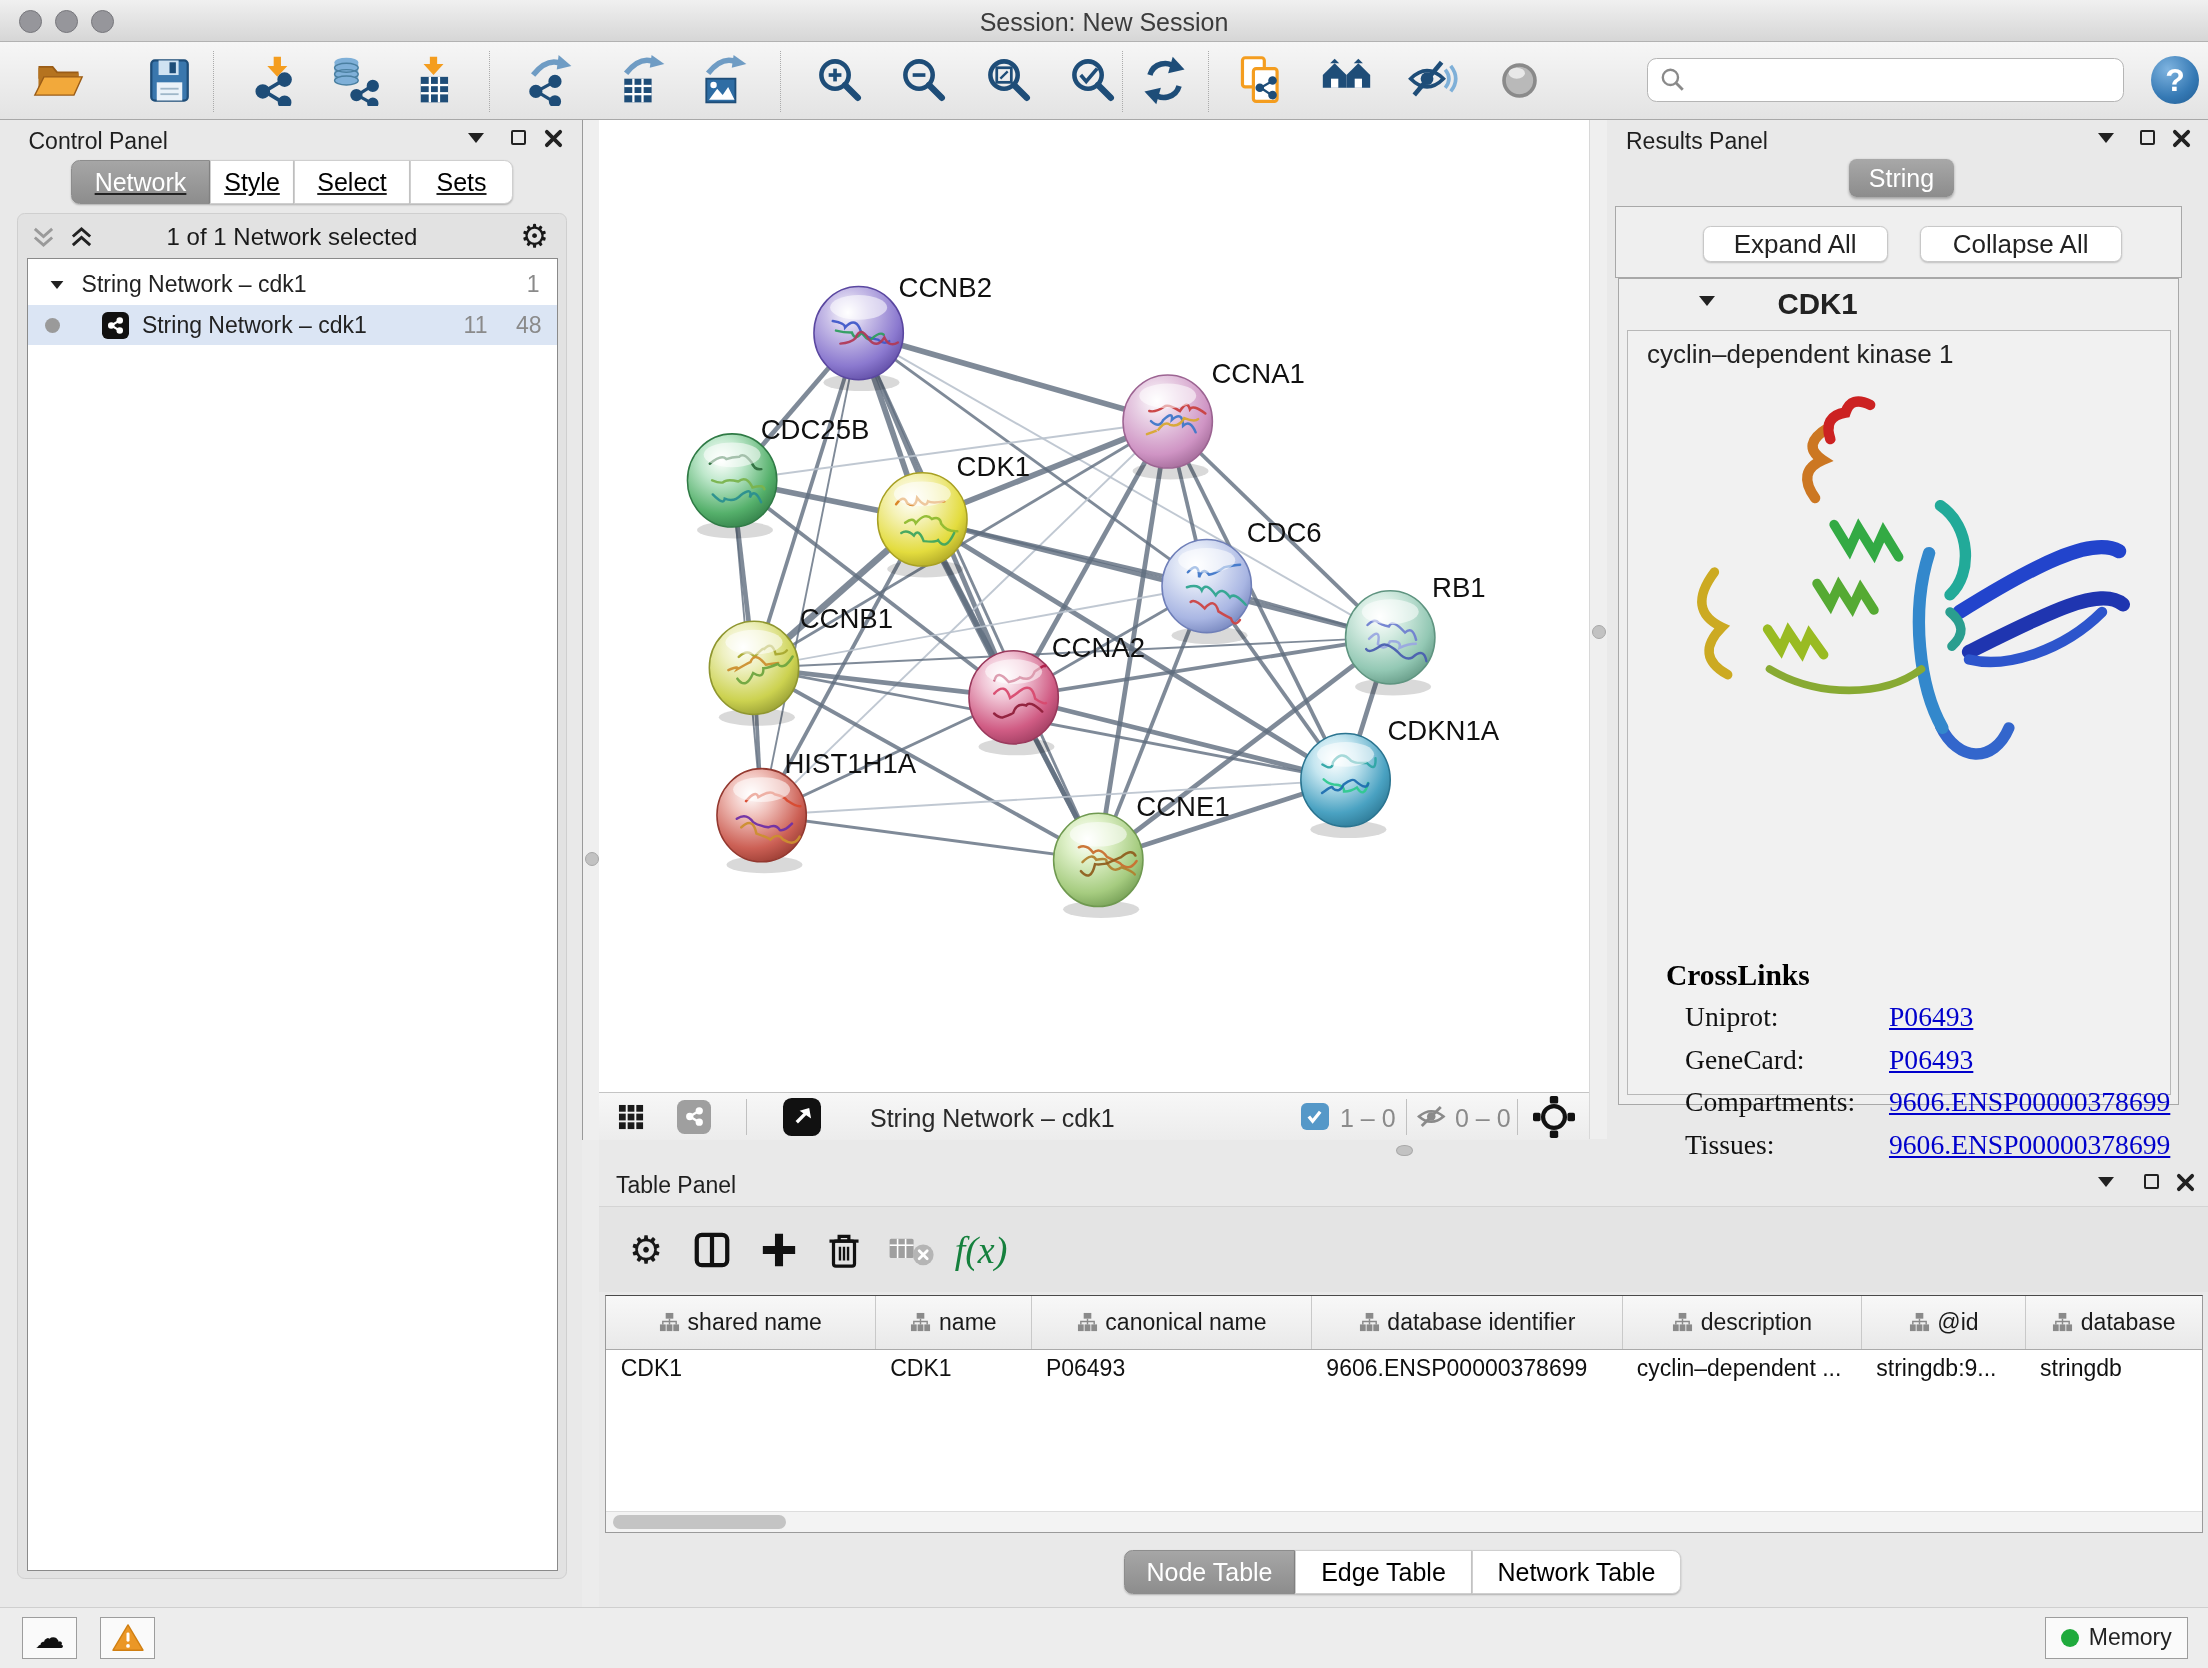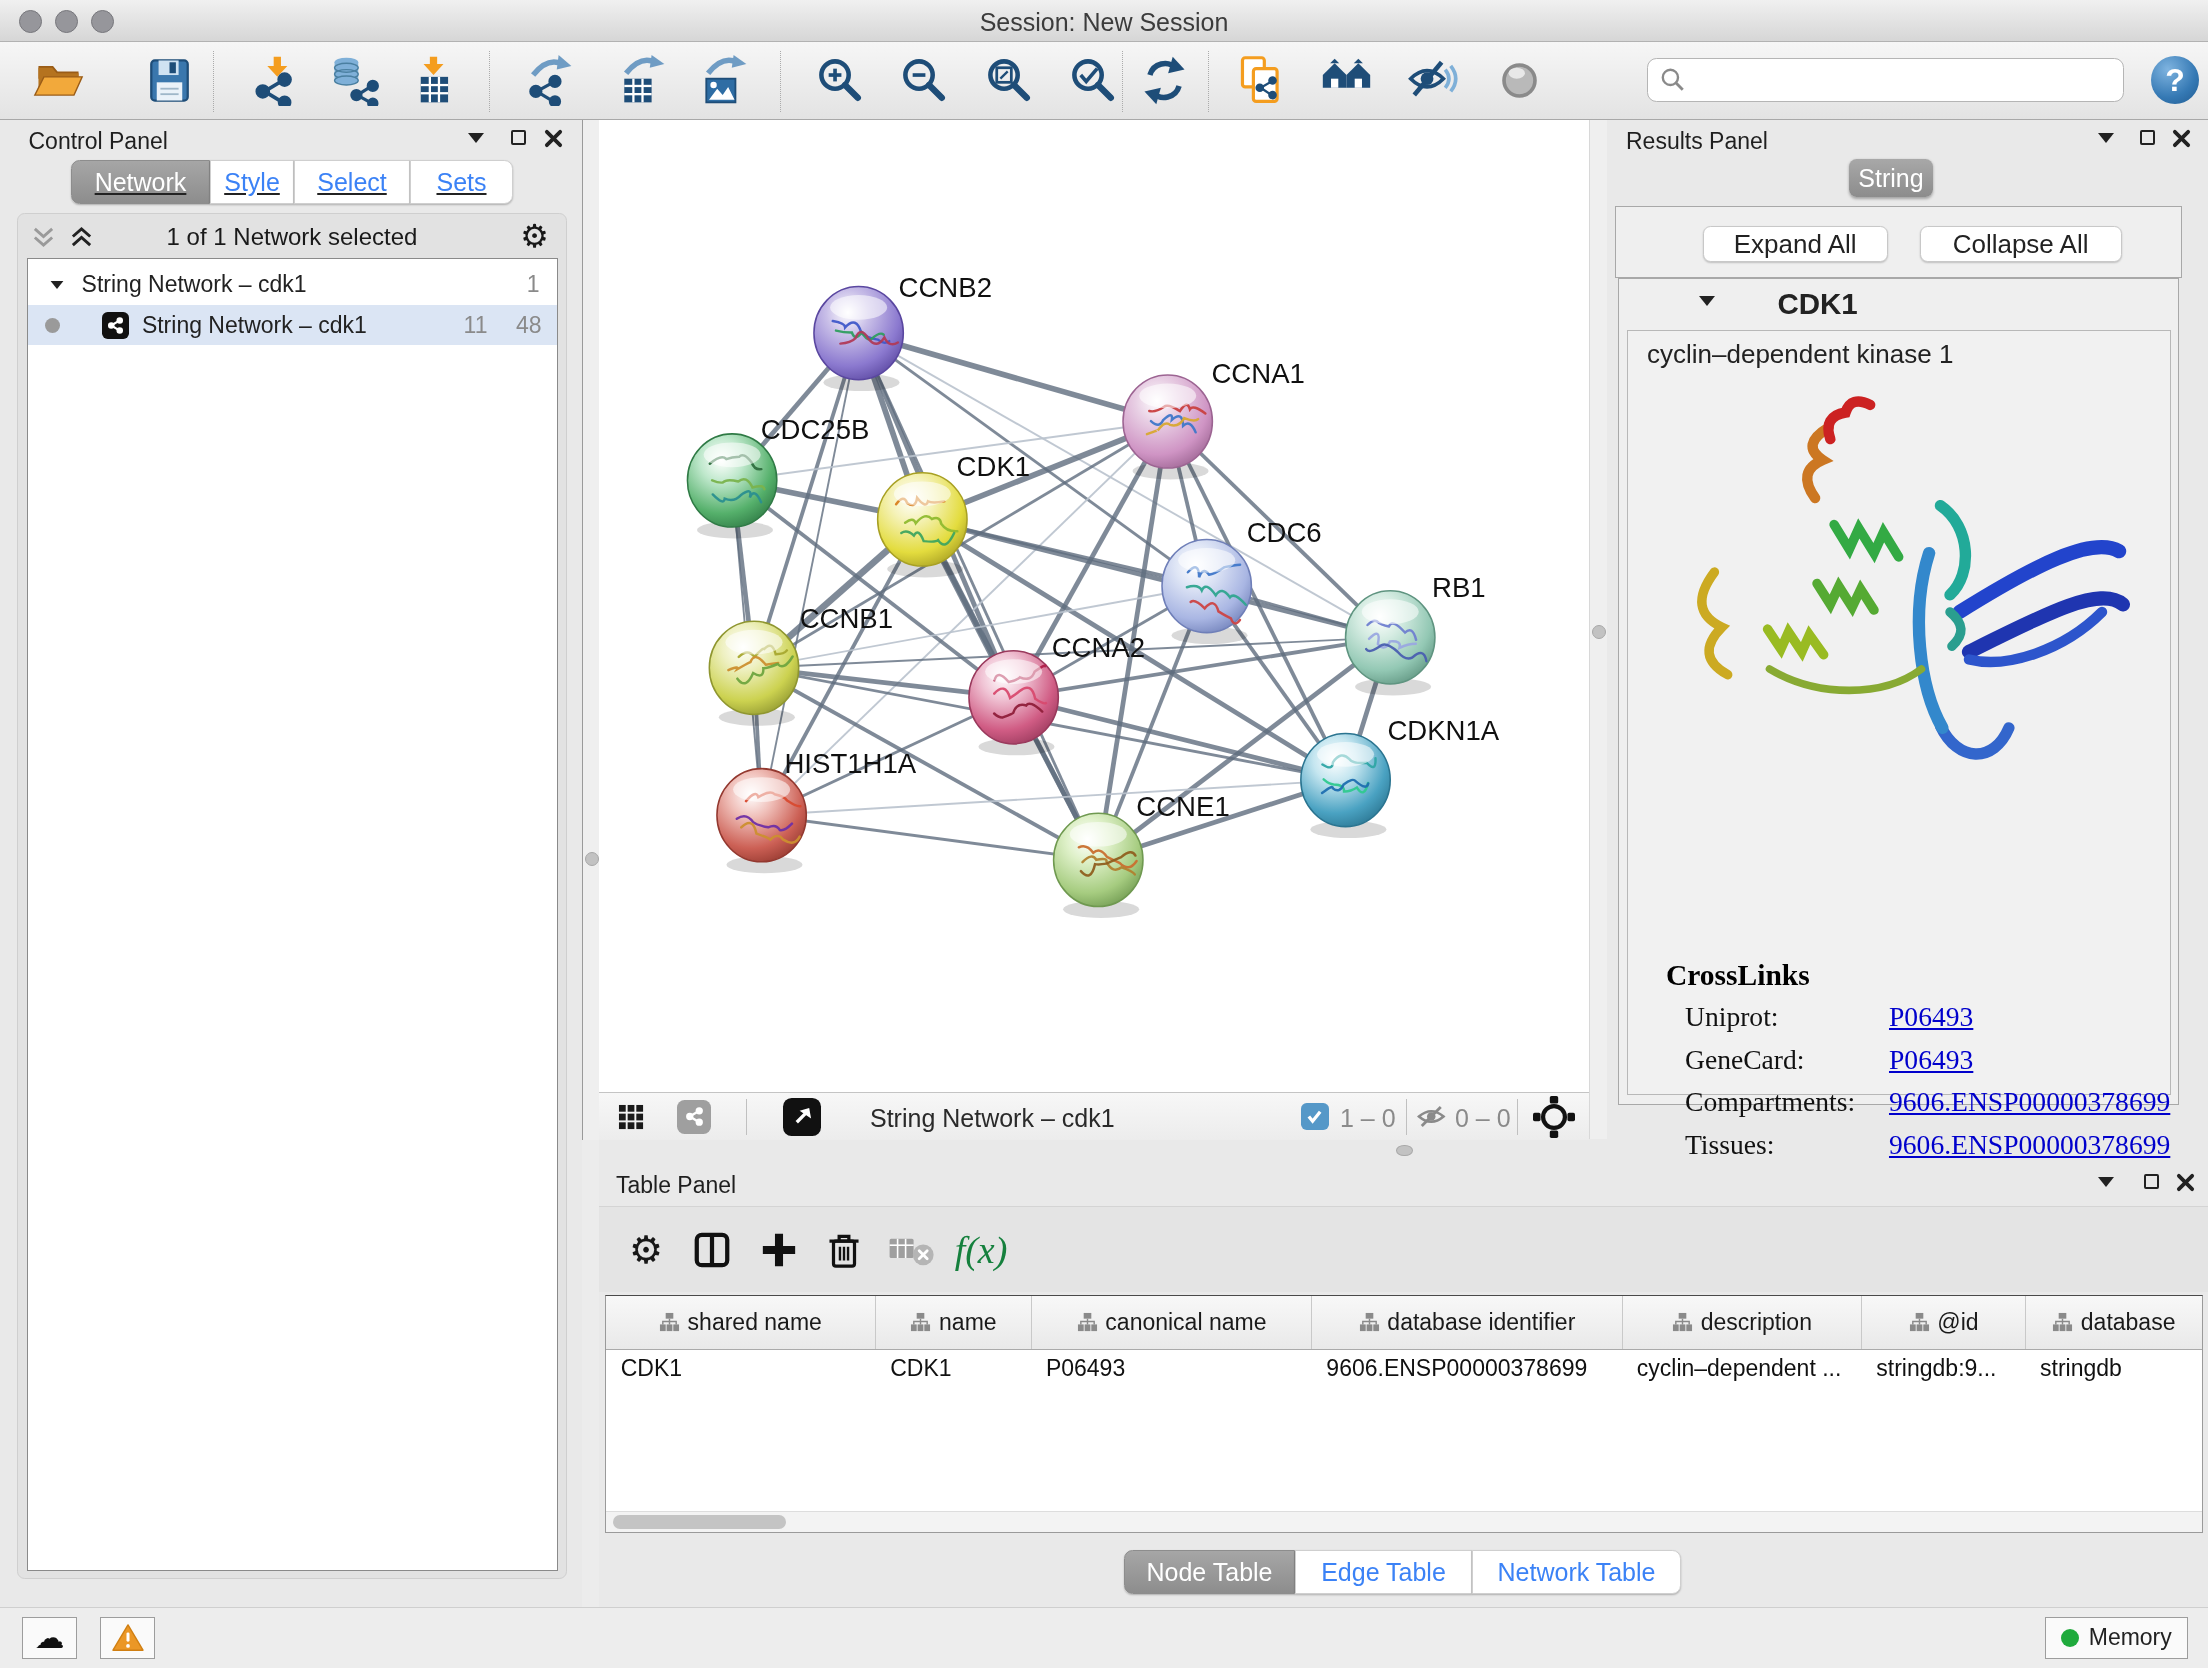--- a/index.html
+++ b/index.html
@@ -26,21 +26,21 @@
     font-family:"Liberation Sans",sans-serif; background:transparent; }
   .helpbtn { position:absolute; left:2151px; top:14.3px; width:48px; height:48px; border-radius:50%;
     background: radial-gradient(circle at 35% 28%, #7fb4e0, #3579b4 60%, #205a90);
     color:#fff; font-size:32px; font-weight:bold; display:flex; align-items:center; justify-content:center; }
   
   .panel-title { font-size:23px; color:#1f1f1f; }
   .win-tri { width:0; height:0; border-left:8.6px solid transparent; border-right:8.6px solid transparent;
     border-top:10.5px solid #222; display:inline-block; }
   .win-sq { width:15px; height:15px; border:2.4px solid #222; border-radius:1.9px; display:inline-block; }
   .tabbtn { height:44px; display:flex; align-items:center; justify-content:center;
-    background:#fff; border:1px solid #cfcfcf; font-size:25px; color:#3b82f6;
+    background:#fff; border:1px solid #cfcfcf; font-size:25px; color:#000000;
     box-shadow:0 1px 1.9px rgba(0,0,0,.25); }
   .tabbtn.sel { background:linear-gradient(#a6a6a6,#8d8d8d); color:#fff; border-color:#8d8d8d; }
   
   .control-panel { position:absolute; left:0; top:120px; width:582px; height:1488px; background:#e9e9e9; }
   .cp-head { position:absolute; left:28.5px; top:7.6px; }
   .cp-tabs { position:absolute; top:40px; left:71px; display:flex;text-decoration:underline; }
   .cp-graybox { position:absolute; left:17px; top:93px; width:550px; height:1366px;
     background:#e2e2e2; border:1px solid #cfcfcf; border-radius:7.6px; }
   .cp-subhead { position:absolute; left:0; top:3.8px; width:100%; height:38px; }
   .cp-listbox { position:absolute; left:8.6px; top:44px; width:531px; height:1313px;
@@ -58,21 +58,21 @@
   
   .net-canvas { position:absolute; left:599px; top:120px; width:990px; height:972px; background:#fff; }
   .net-canvas svg { font-family:"Liberation Sans",sans-serif; }
   .net-bar { position:absolute; left:599px; top:1092px; width:990px; height:48px;
     background:linear-gradient(#f7f7f7,#ececec); border-top:1px solid #c4c4c4; }
   .nb-sep { position:absolute; top:5.7px; height:36px; border-left:1px solid #c0c0c0; }
   .nb-label { position:absolute; left:271px; top:10.5px; font-size:25px; color:#2a2a2a; }
   .nb-count { position:absolute; top:10.5px; font-size:25px; color:#8a8a8a; }
   
   .results-panel { position:absolute; left:1607px; top:120px; width:601px; height:1020px; background:#e9e9e9; }
-  .rp-stringtab { position:absolute; left:242px; top:39px; width:84px; height:38px; border-radius:7.6px;
+  .rp-stringtab { position:absolute; left:242px; top:39px; width:105px; height:38px; border-radius:7.6px;
     background:linear-gradient(#a8a8a8,#8c8c8c); color:#fff; font-size:25px;
     display:flex; align-items:center; justify-content:center; box-shadow:0 1.9px 2.9px rgba(0,0,0,.3); }
   .rp-expandbox { position:absolute; left:7.6px; top:86px; width:567px; height:72px;
     background:#efefef; border:1px solid #a8a8a8; }
   .rp-btn { position:absolute; top:19px; height:36px; background:#fff; border:1px solid #c8c8c8;
     border-radius:7.6px; font-size:26px; display:flex; align-items:center; justify-content:center;
     box-shadow:0 1px 1.9px rgba(0,0,0,.2); }
   .rp-section { position:absolute; left:11.4px; top:158px; width:561px; height:827px;
     background:#efefef; border:1px solid #a8a8a8; }
   .rp-sec-head { position:absolute; top:5.7px; width:100%; height:40px; }

